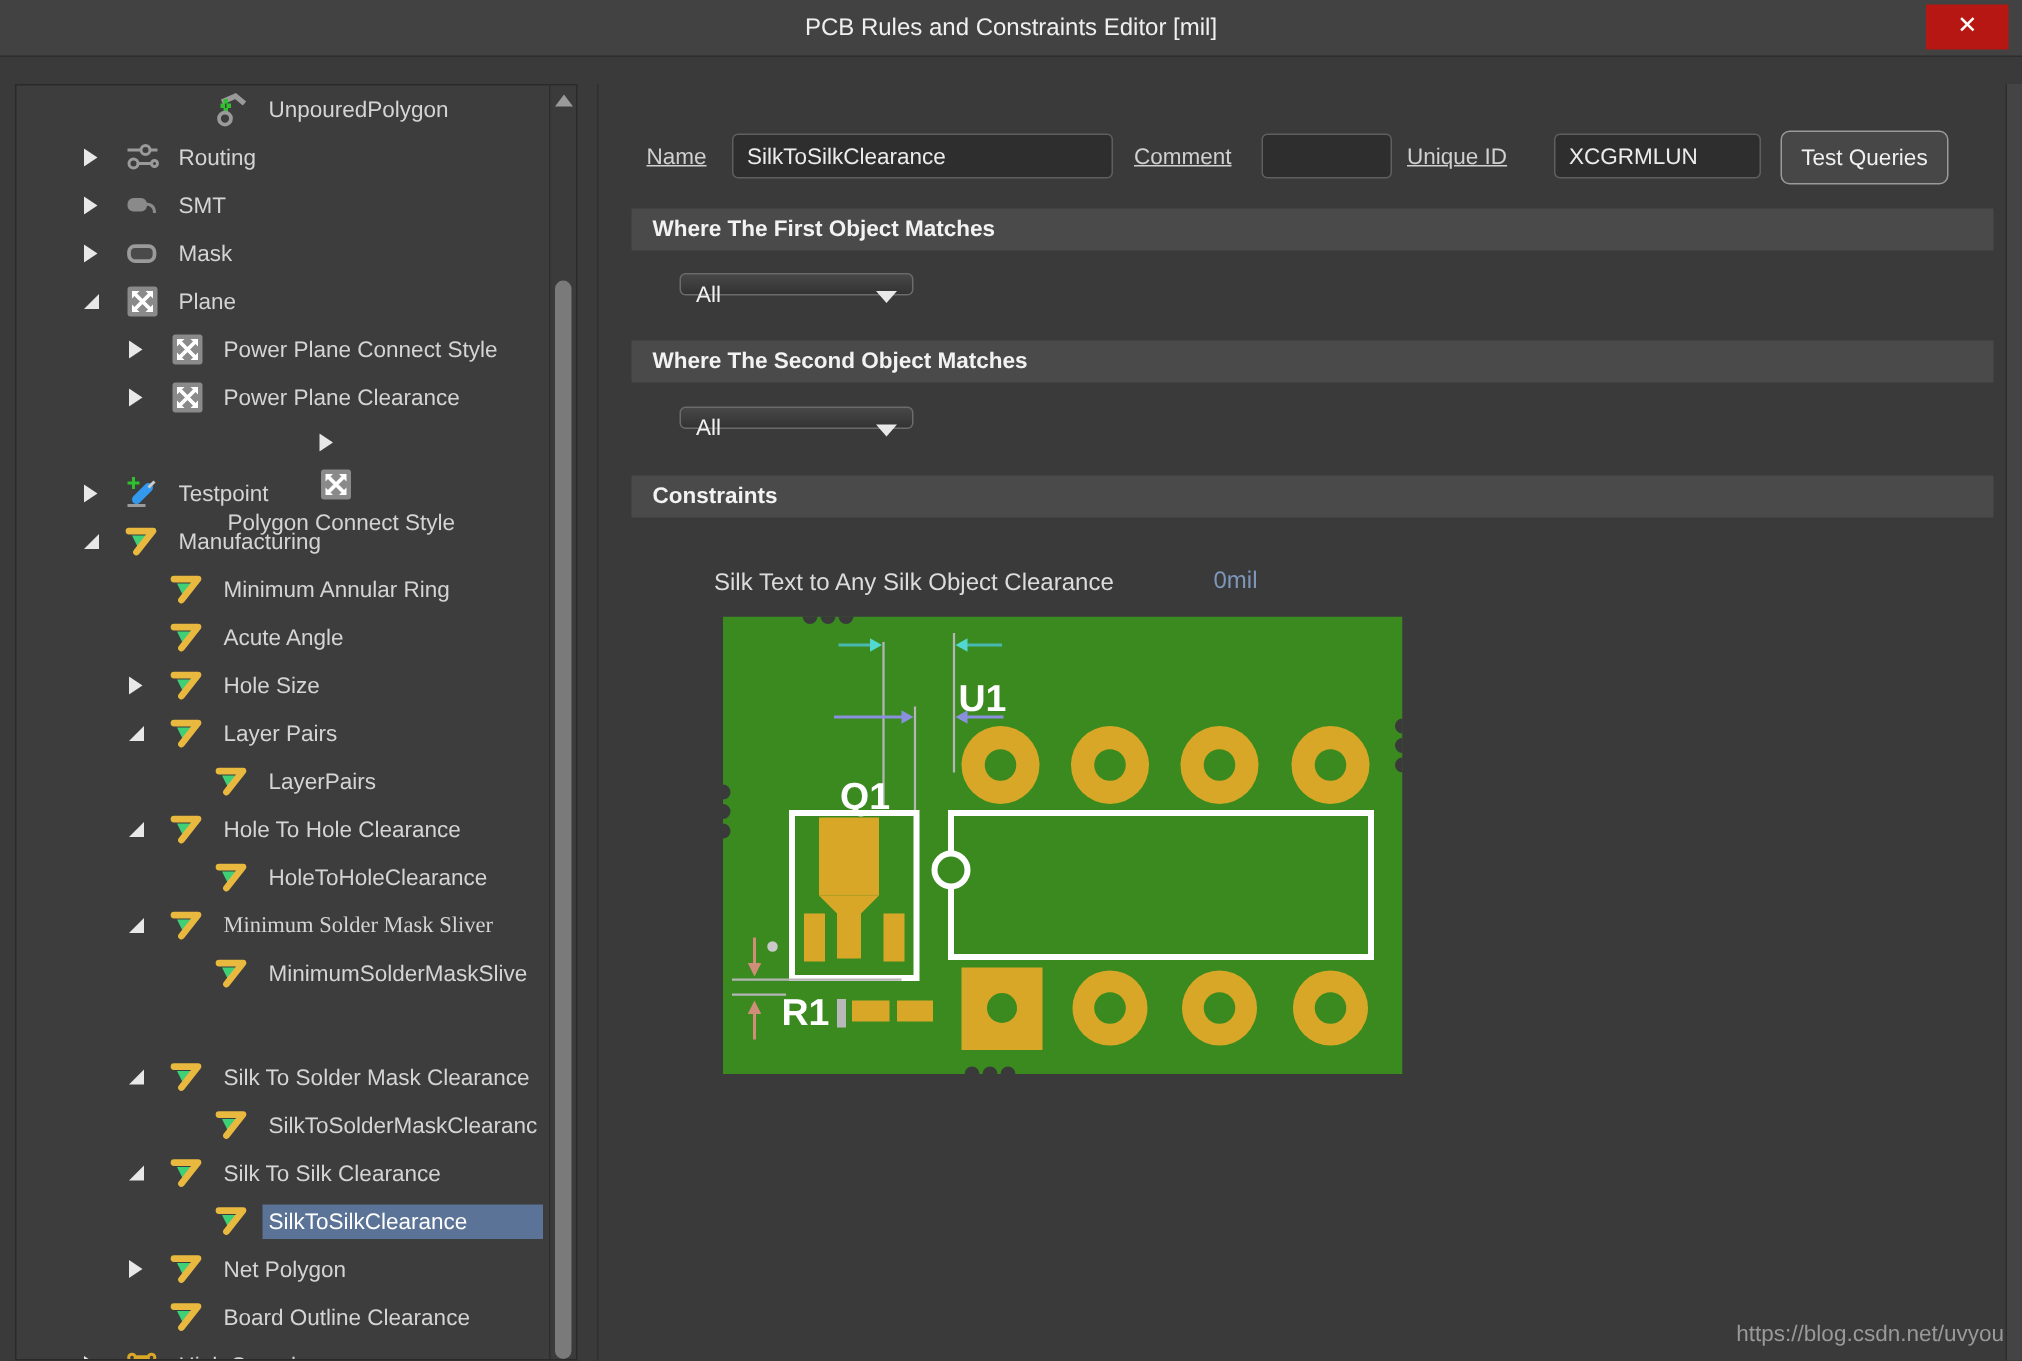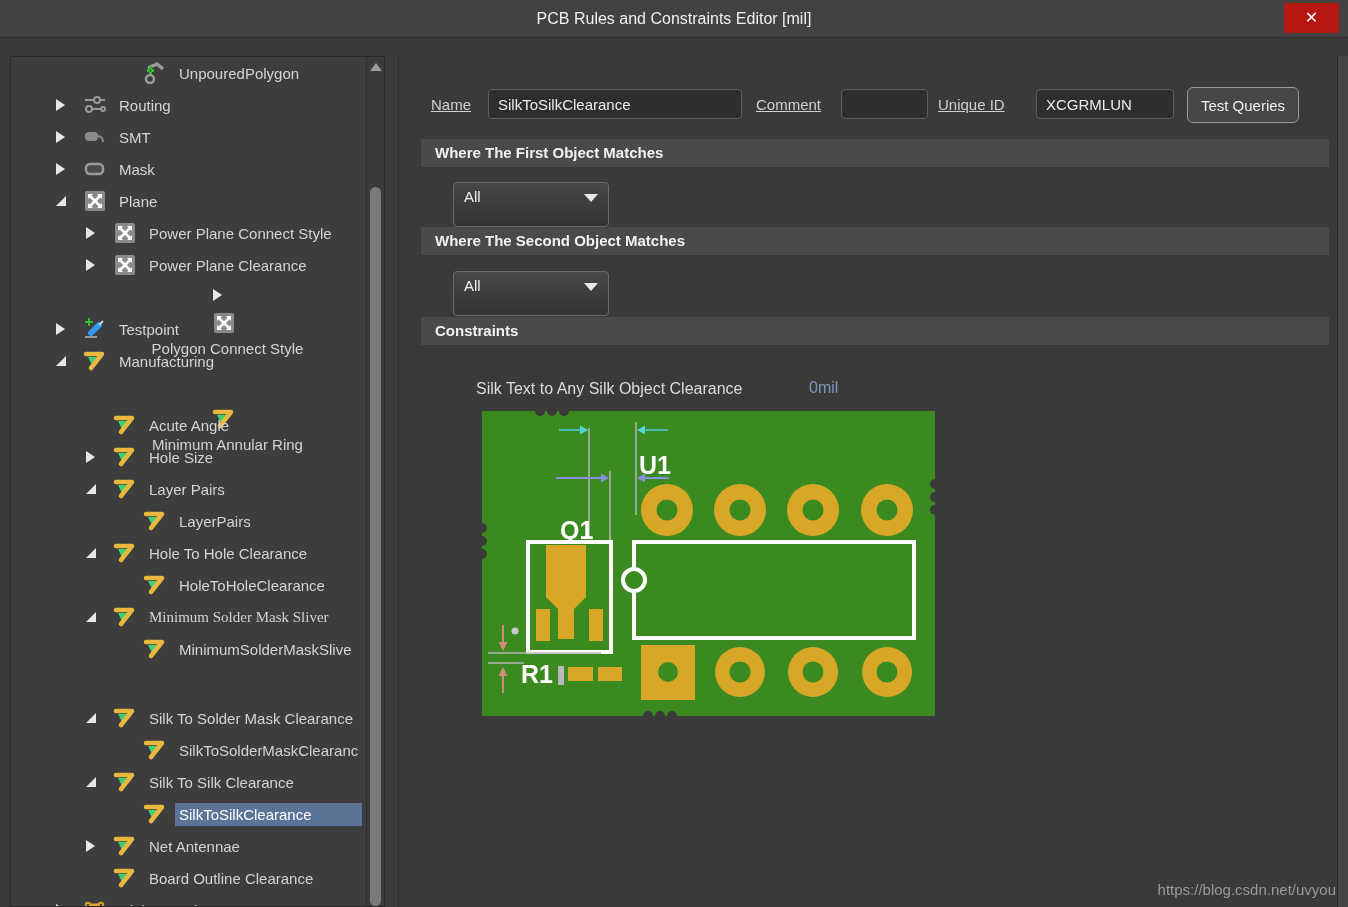--- a/index.html
+++ b/index.html
@@ -46,21 +46,21 @@
             border-radius:4px; color:#ececec; font-size:15px; padding:0 9px;
             font-family:"Liberation Sans", sans-serif; }
   #testqueries { position:absolute; left:788px; top:31px; width:112px; height:36px;
                  background:#474747; border:1px solid #9a9a9a; border-radius:6px;
                  color:#f0f0f0; font-size:15px; cursor:pointer;
                  font-family:"Liberation Sans", sans-serif; }
 
   .sechdr { position:absolute; left:22px; width:908px; height:28px; background:#4a4a4a;
             color:#f2f2f2; font-size:15px; font-weight:bold; line-height:28px;
             padding-left:14px; }
-  .dropdown { position:absolute; left:54px; width:156px; height:45px; border-radius:4px;
+  .dropdown { position:absolute; left:54px; width:156px; height:15px; border-radius:4px;
               border:1px solid #6b6b6b; background:linear-gradient(#474747,#333333);
               color:#f0f0f0; font-size:15px; line-height:27px; padding-left:10px;
               cursor:pointer; }
   .dropdown .dtri { position:absolute; right:10px; top:11px; width:0; height:0;
                     border-left:7px solid transparent; border-right:7px solid transparent;
                     border-top:8px solid #e8e8e8; }
 
   #constraintlabel { position:absolute; left:77px; top:324px; color:#dcdcdc; font-size:16px; }
   #constraintvalue { position:absolute; left:410px; top:323px; color:#7e96ba; font-size:16px; }
 
@@ -240,21 +240,21 @@
             </svg>
           </span>
           <span class="ticon">
             <svg width="24" height="24" viewBox="0 0 24 24" xmlns="http://www.w3.org/2000/svg">
               <polygon points="5,8 16,8 9.5,17" fill="#3ed077"></polygon>
               <path d="M3,5 H19 L8,19" fill="none" stroke="#e8b93e" stroke-width="4.5" stroke-linecap="round" stroke-linejoin="round"></path>
             </svg>
           </span>
           <span class="tlabel">Manufacturing</span>
         </div>
-        <div class="trow" style="padding-left: 74px; flex-direction: column;">
+        <div class="trow" style="padding-left: 74px;">
           <span class="arrow"></span>
           <span class="ticon">
             <svg width="24" height="24" viewBox="0 0 24 24" xmlns="http://www.w3.org/2000/svg">
               <polygon points="5,8 16,8 9.5,17" fill="#3ed077"></polygon>
               <path d="M3,5 H19 L8,19" fill="none" stroke="#e8b93e" stroke-width="4.5" stroke-linecap="round" stroke-linejoin="round"></path>
             </svg>
           </span>
           <span class="tlabel">Minimum Annular Ring</span>
         </div>
         <div class="trow" style="padding-left: 74px;">
@@ -406,21 +406,21 @@
             <svg width="11" height="12" viewBox="0 0 11 12">
               <polygon points="1,0 10,6 1,12" fill="#e8e8e8"></polygon>
             </svg>
           </span>
           <span class="ticon">
             <svg width="24" height="24" viewBox="0 0 24 24" xmlns="http://www.w3.org/2000/svg">
               <polygon points="5,8 16,8 9.5,17" fill="#3ed077"></polygon>
               <path d="M3,5 H19 L8,19" fill="none" stroke="#e8b93e" stroke-width="4.5" stroke-linecap="round" stroke-linejoin="round"></path>
             </svg>
           </span>
-          <span class="tlabel">Net Antennae</span>
+          <span class="tlabel">Net Polygon</span>
         </div>
         <div class="trow" style="padding-left: 74px;">
           <span class="arrow"></span>
           <span class="ticon">
             <svg width="24" height="24" viewBox="0 0 24 24" xmlns="http://www.w3.org/2000/svg">
               <polygon points="5,8 16,8 9.5,17" fill="#3ed077"></polygon>
               <path d="M3,5 H19 L8,19" fill="none" stroke="#e8b93e" stroke-width="4.5" stroke-linecap="round" stroke-linejoin="round"></path>
             </svg>
           </span>
           <span class="tlabel">Board Outline Clearance</span>

